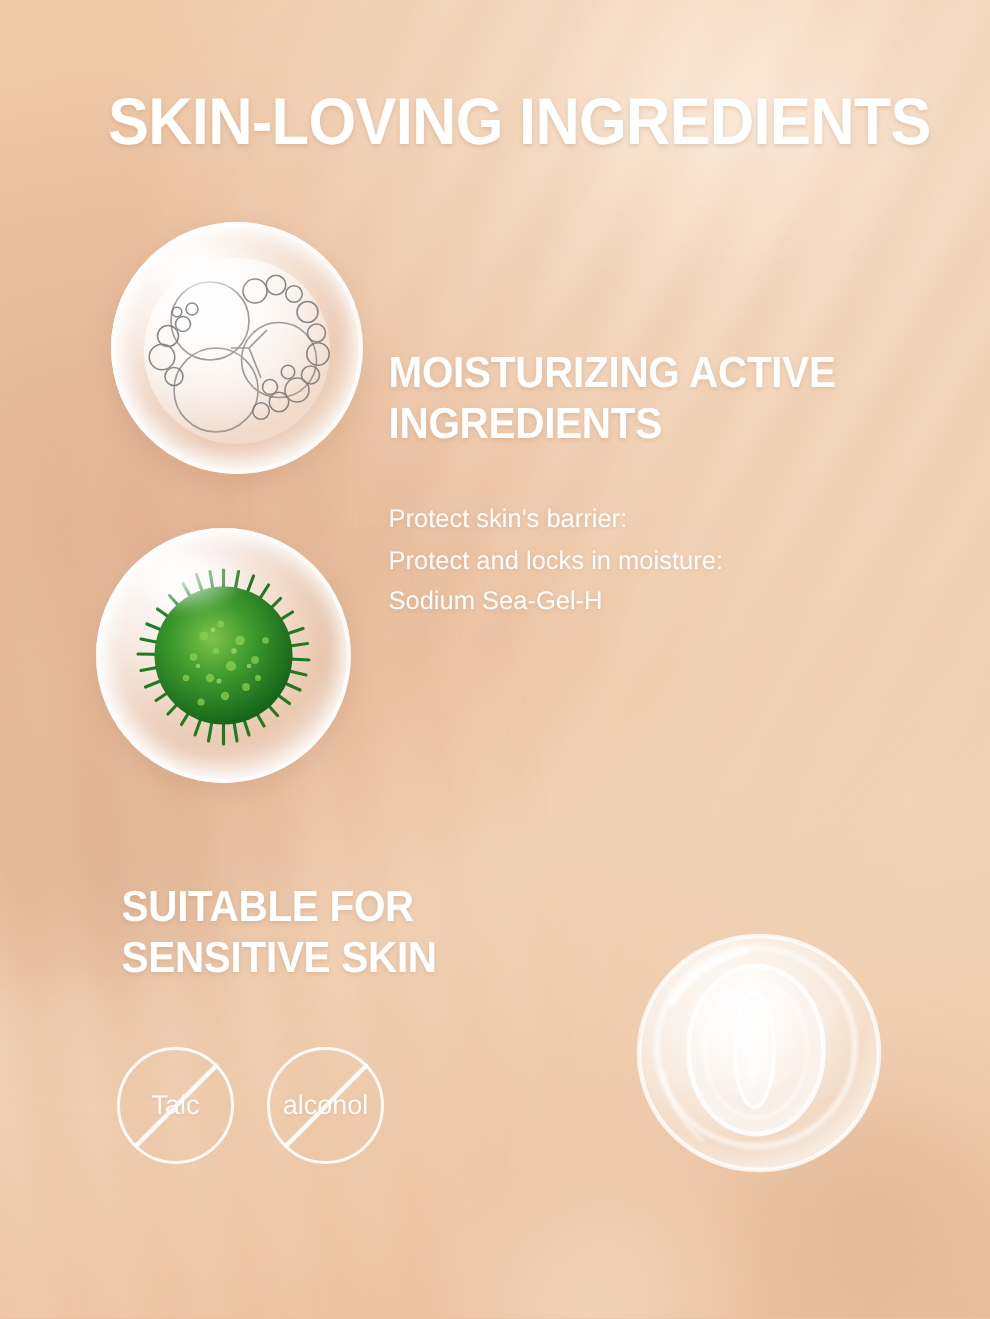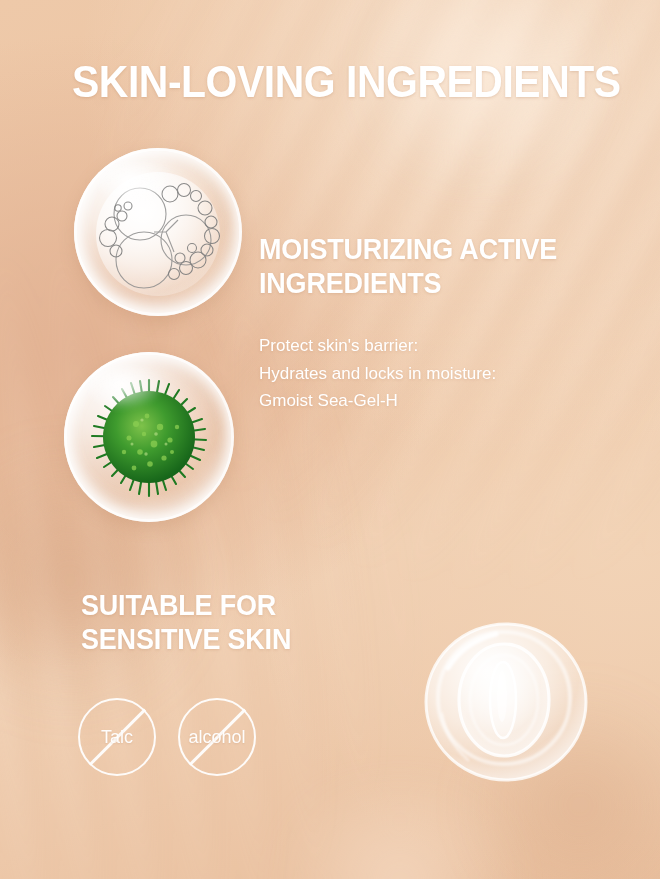--- a/index.html
+++ b/index.html
@@ -329,22 +329,22 @@
         <circle cx="48" cy="72" r="1.5"></circle>
       </g>
     </svg>
     <div class="droplet-rim"></div>
   </div>
 
   <div class="section-head" id="head-moisturizing">MOISTURIZING ACTIVE INGREDIENTS</div>
 
   <div class="body-copy">
     <div>Protect skin's barrier:</div>
-    <div>Hydrates and locks in moisture:</div>
-    <div>Gmoist Sea-Gel-H</div>
+    <div>Protect and locks in moisture:</div>
+    <div>Sodium Sea-Gel-H</div>
   </div>
 
   <div class="section-head" id="head-sensitive">SUITABLE FOR SENSITIVE SKIN</div>
 
   <div class="badge" id="badge-talc">
     <div class="ring"></div>
     <div class="slash"></div>
     <div class="badge-label">Talc</div>
   </div>
 

